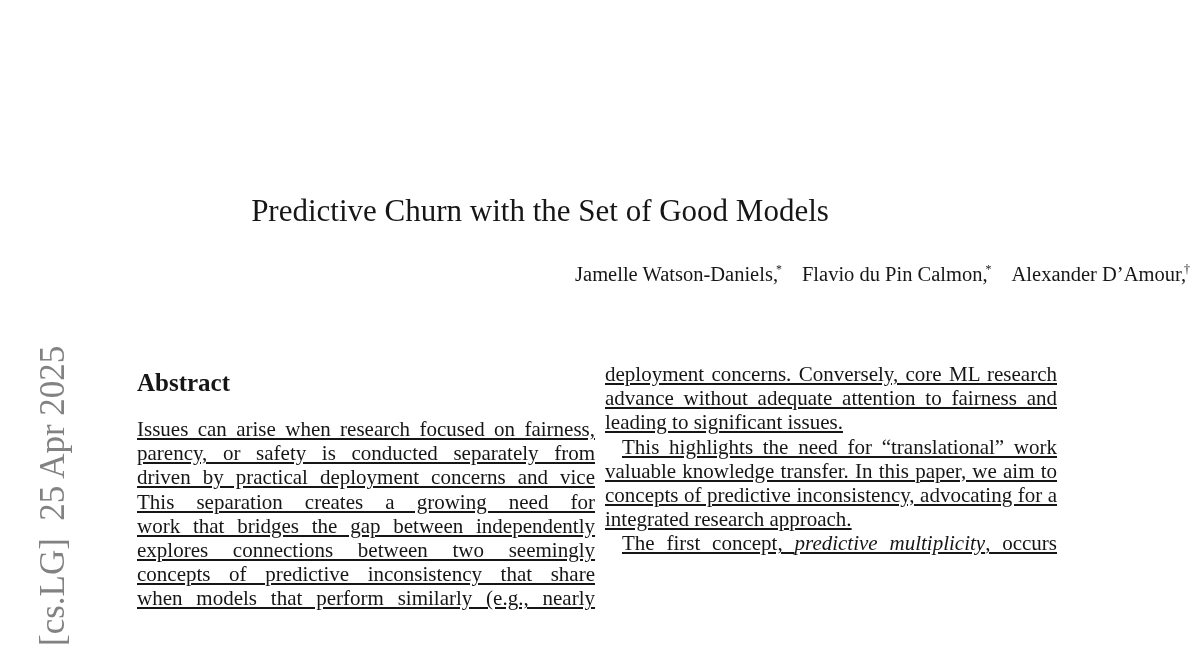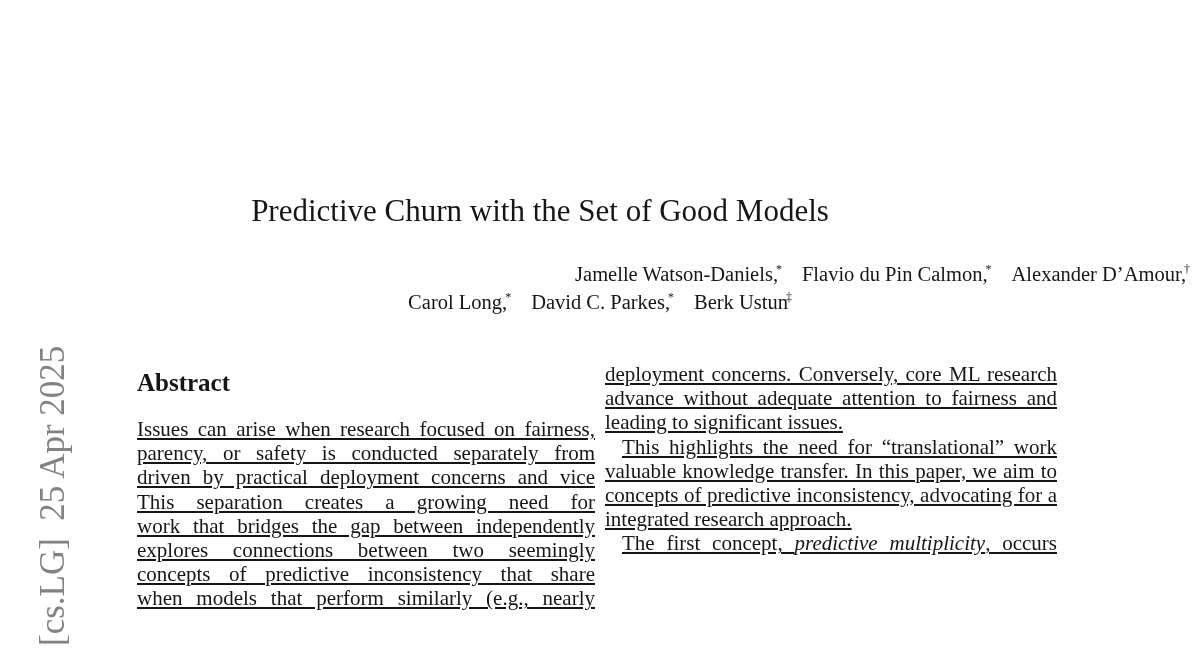--- a/index.html
+++ b/index.html
@@ -38,21 +38,20 @@
 </head>
 <body>
 
 <div class="page">
 
   <div class="watermark">[cs.LG]  25 Apr 2025</div>
 
   <h1 class="title">Predictive Churn with the Set of Good Models</h1>
 
   <div class="authors-line l1"><span class="author"><span>Jamelle Watson-Daniels,</span><sup class="asup">*</sup></span><span class="author"><span>Flavio du Pin Calmon,</span><sup class="asup">*</sup></span><span class="author"><span>Alexander D’Amour,</span><sup class="asup">†</sup></span></div>
-  <div class="authors-line l2"><span class="author"><span>Carol Long,</span><sup class="asup">*</sup></span><span class="author"><span>David C. Parkes,</span><sup class="asup">*</sup></span><span class="author"><span>Berk Ustun</span><sup class="asup">‡</sup></span></div>
 
   <div class="col col-left">
     <h2 class="abstract-heading">Abstract</h2>
     <div>
         <div class="tline"><span>Issues can arise when research focused on fairness, trans-</span></div>
         <div class="tline"><span>parency, or safety is conducted separately from research</span></div>
         <div class="tline"><span>driven by practical deployment concerns and vice versa.</span></div>
         <div class="tline"><span>This separation creates a growing need for translational</span></div>
         <div class="tline"><span>work that bridges the gap between independently studied</span></div>
         <div class="tline"><span>explores connections between two seemingly unrelated</span></div>

